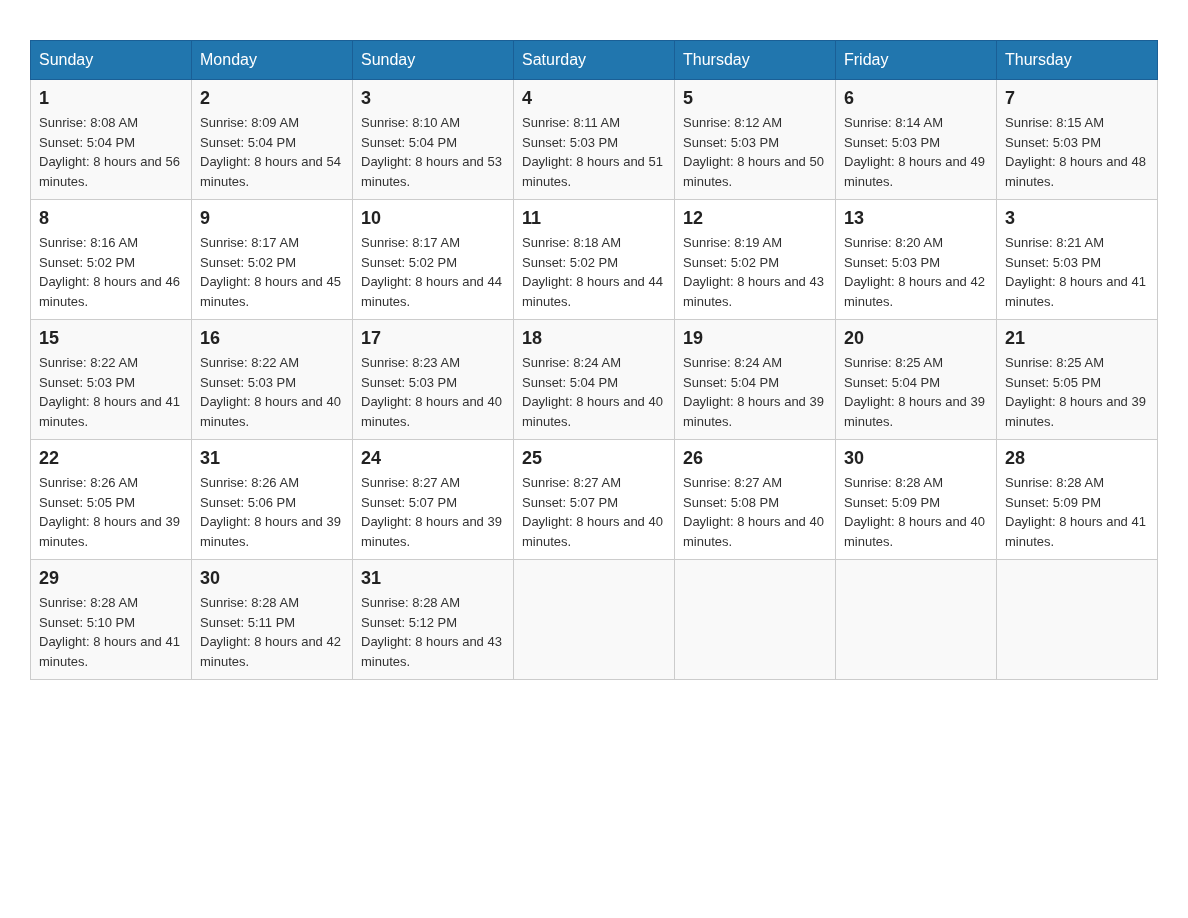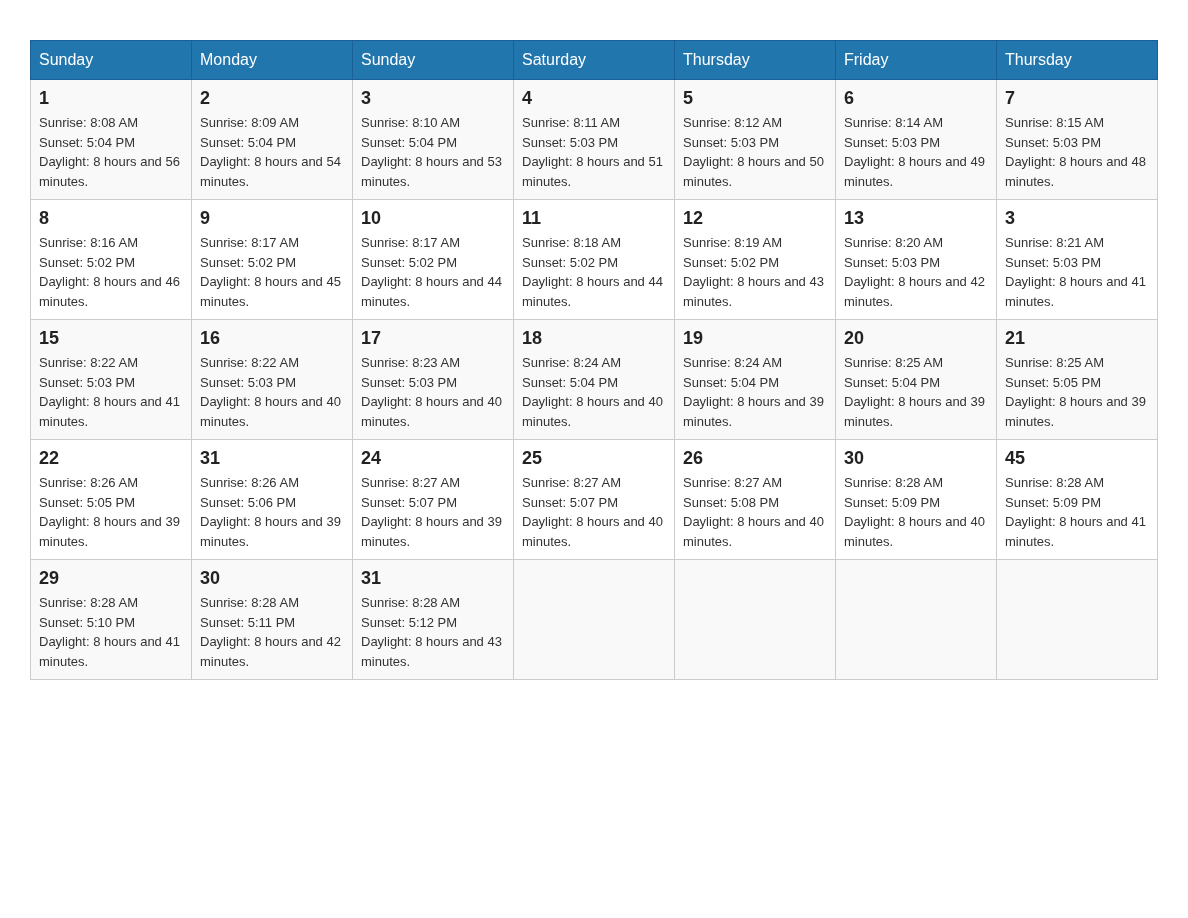--- a/index.html
+++ b/index.html
@@ -153,21 +153,21 @@
         <td><span class="day-num">20</span><span class="day-info">Sunrise: 8:25 AM<br>Sunset: 5:04 PM<br>Daylight: 8 hours and 39 minutes.</span></td>
         <td><span class="day-num">21</span><span class="day-info">Sunrise: 8:25 AM<br>Sunset: 5:05 PM<br>Daylight: 8 hours and 39 minutes.</span></td>
       </tr>
       <tr>
         <td><span class="day-num">22</span><span class="day-info">Sunrise: 8:26 AM<br>Sunset: 5:05 PM<br>Daylight: 8 hours and 39 minutes.</span></td>
         <td><span class="day-num">31</span><span class="day-info">Sunrise: 8:26 AM<br>Sunset: 5:06 PM<br>Daylight: 8 hours and 39 minutes.</span></td>
         <td><span class="day-num">24</span><span class="day-info">Sunrise: 8:27 AM<br>Sunset: 5:07 PM<br>Daylight: 8 hours and 39 minutes.</span></td>
         <td><span class="day-num">25</span><span class="day-info">Sunrise: 8:27 AM<br>Sunset: 5:07 PM<br>Daylight: 8 hours and 40 minutes.</span></td>
         <td><span class="day-num">26</span><span class="day-info">Sunrise: 8:27 AM<br>Sunset: 5:08 PM<br>Daylight: 8 hours and 40 minutes.</span></td>
         <td><span class="day-num">30</span><span class="day-info">Sunrise: 8:28 AM<br>Sunset: 5:09 PM<br>Daylight: 8 hours and 40 minutes.</span></td>
-        <td><span class="day-num">45</span><span class="day-info">Sunrise: 8:28 AM<br>Sunset: 5:09 PM<br>Daylight: 8 hours and 41 minutes.</span></td>
+        <td><span class="day-num">28</span><span class="day-info">Sunrise: 8:28 AM<br>Sunset: 5:09 PM<br>Daylight: 8 hours and 41 minutes.</span></td>
       </tr>
       <tr>
         <td><span class="day-num">29</span><span class="day-info">Sunrise: 8:28 AM<br>Sunset: 5:10 PM<br>Daylight: 8 hours and 41 minutes.</span></td>
         <td><span class="day-num">30</span><span class="day-info">Sunrise: 8:28 AM<br>Sunset: 5:11 PM<br>Daylight: 8 hours and 42 minutes.</span></td>
         <td><span class="day-num">31</span><span class="day-info">Sunrise: 8:28 AM<br>Sunset: 5:12 PM<br>Daylight: 8 hours and 43 minutes.</span></td>
         <td class="empty"></td>
         <td class="empty"></td>
         <td class="empty"></td>
         <td class="empty"></td>
       </tr>

